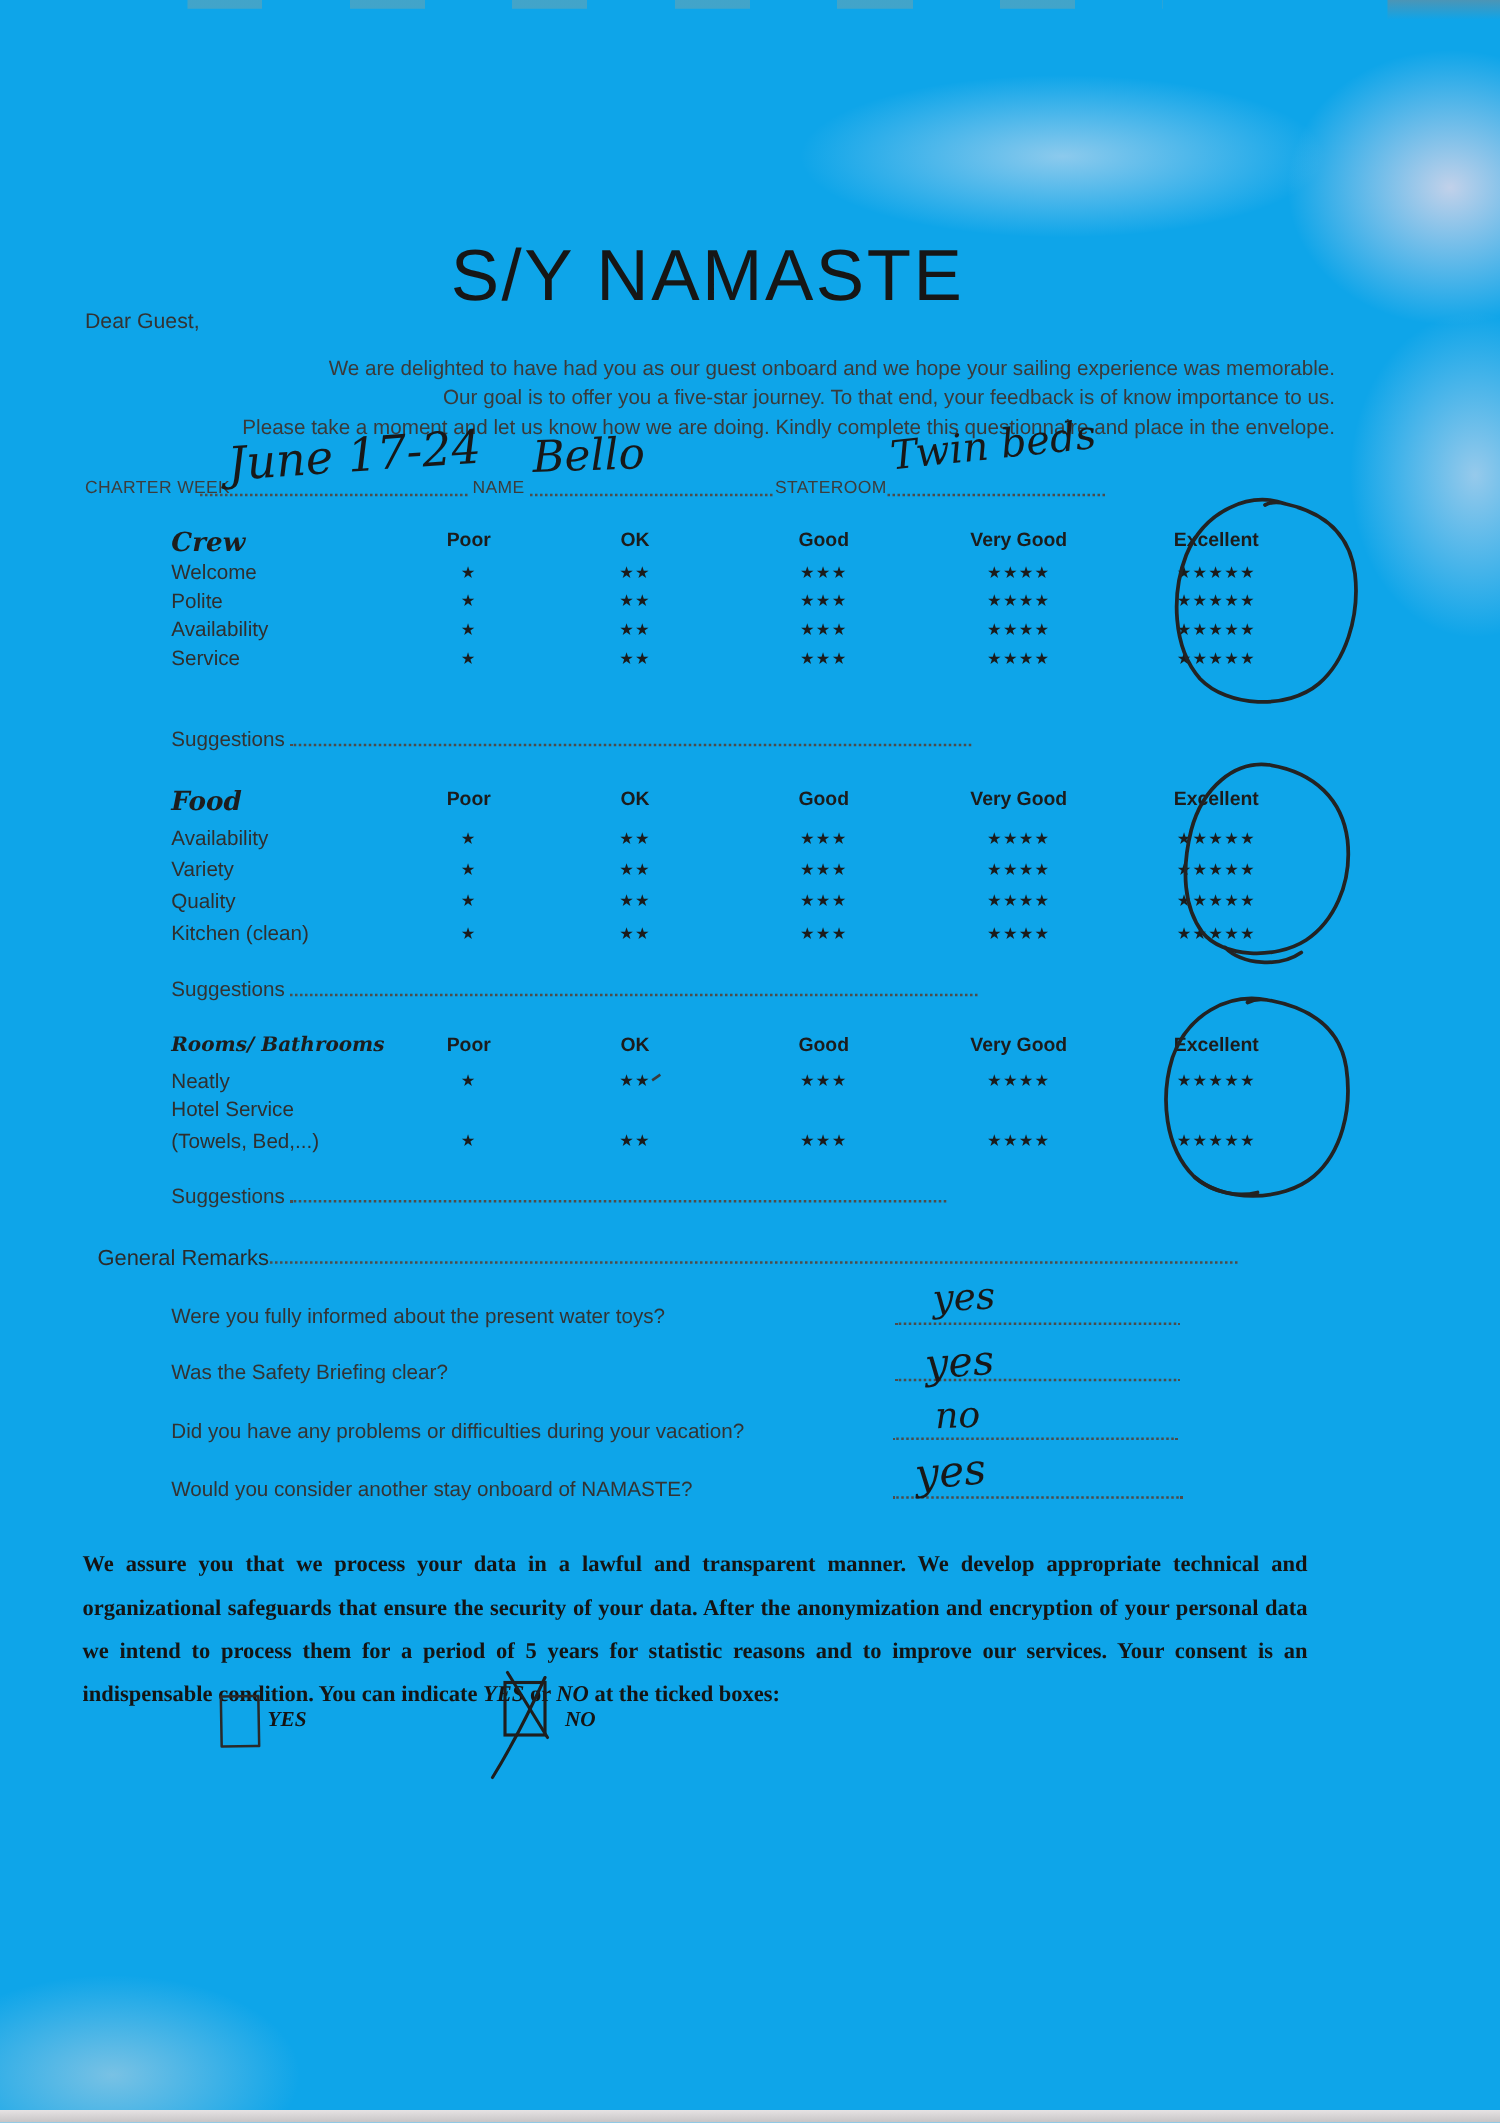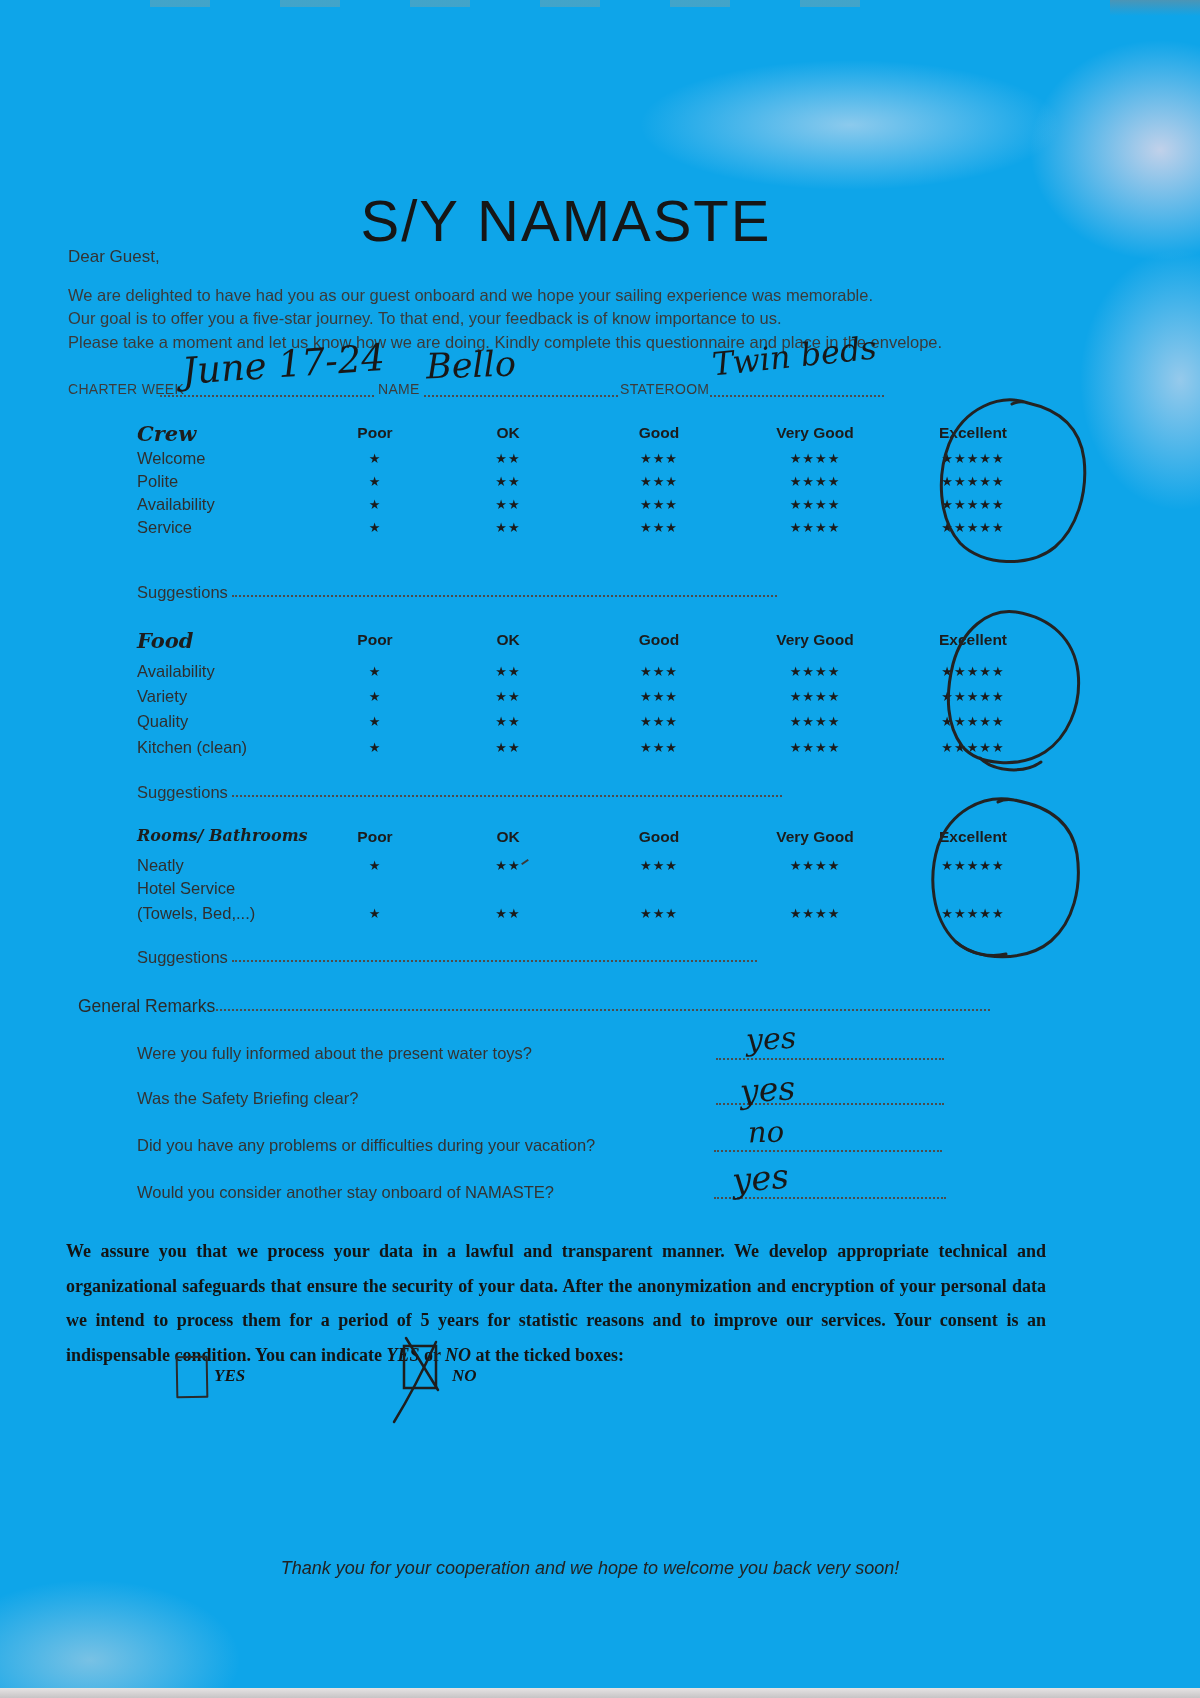--- a/index.html
+++ b/index.html
@@ -21,21 +21,21 @@
   .topstreak{position:absolute;left:150px;top:0;width:780px;height:7px;
     background:repeating-linear-gradient(90deg,rgba(186,162,128,.30) 0 60px,rgba(186,162,128,0) 60px 130px);}
   .topcorner{position:absolute;right:0;top:0;width:90px;height:16px;background:linear-gradient(180deg,rgba(150,130,120,.45),rgba(150,130,120,0));}
   .bottomstrip{position:absolute;left:0;bottom:0;width:1200px;height:10px;
     background:linear-gradient(180deg,#e6e3e4,#c7c4c5);}
 
   .abs{position:absolute;}
   .title{left:0;top:148px;width:1132px;text-align:center;
     font-size:58px;letter-spacing:2px;font-weight:400;color:#161616;}
   .salutation{left:68px;top:230px;font-size:17px;color:#333;}
-  .intro{left:68px;top:284px;width:1000px;font-size:16.5px;line-height:23.4px;color:#3a3a3a;}
+  .intro{left:68px;top:284px;width:1000px;font-size:16.5px;line-height:23.4px;color:#3a3a3a;text-align:right;}
   .intro p{margin:0;}
 
   .flabel{font-size:14px;letter-spacing:.3px;color:#3c3c3c;}
   .dots{border-bottom:2px dotted #4c4c4c;height:0;}
   .hand{font-family:"DejaVu Serif",serif;font-style:italic;color:#181818;line-height:1;white-space:nowrap;}
 
   .sec-title{left:137px;font-family:"DejaVu Serif",serif;font-style:italic;font-weight:700;font-size:21px;color:#1d1d1d;}
   .colh{position:absolute;transform:translateX(-50%);font-size:15.5px;font-weight:700;color:#1c1c1c;white-space:nowrap;}
   .c0{left:375px}.c1{left:508px}.c2{left:659px}.c3{left:815px}.c4{left:973px}
   .row{left:0;width:1200px;height:20px;}
@@ -257,16 +257,15 @@
   <span class="abs cb-label" style="left:214px;top:1366px">YES</span>
 
   <svg class="annot" style="left:386px;top:1330px" width="84" height="104" viewBox="0 0 84 104">
     <rect x="18" y="16" width="32" height="42" fill="none" stroke="#1e1e1e" stroke-width="2.5"></rect>
     <path d="M 20 8 C 30 24 42 44 52 60" fill="none" stroke="#1e1e1e" stroke-width="2.5" stroke-linecap="round"></path>
     <path d="M 50 12 C 40 34 24 66 8 92" fill="none" stroke="#1e1e1e" stroke-width="2.5" stroke-linecap="round"></path>
   </svg>
   <span class="abs cb-label" style="left:452px;top:1366px">NO</span>
 
 
-  <p class="abs closing">Thank you for your cooperation and we hope to welcome you back very soon!</p>
 
   <div class="bottomstrip"></div>
 </div>
 
 </body></html>

